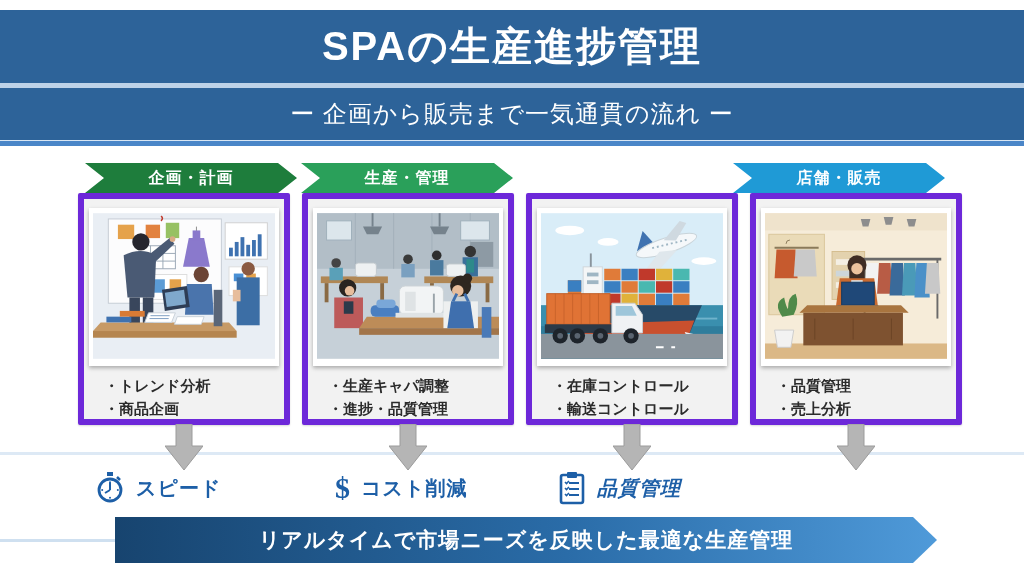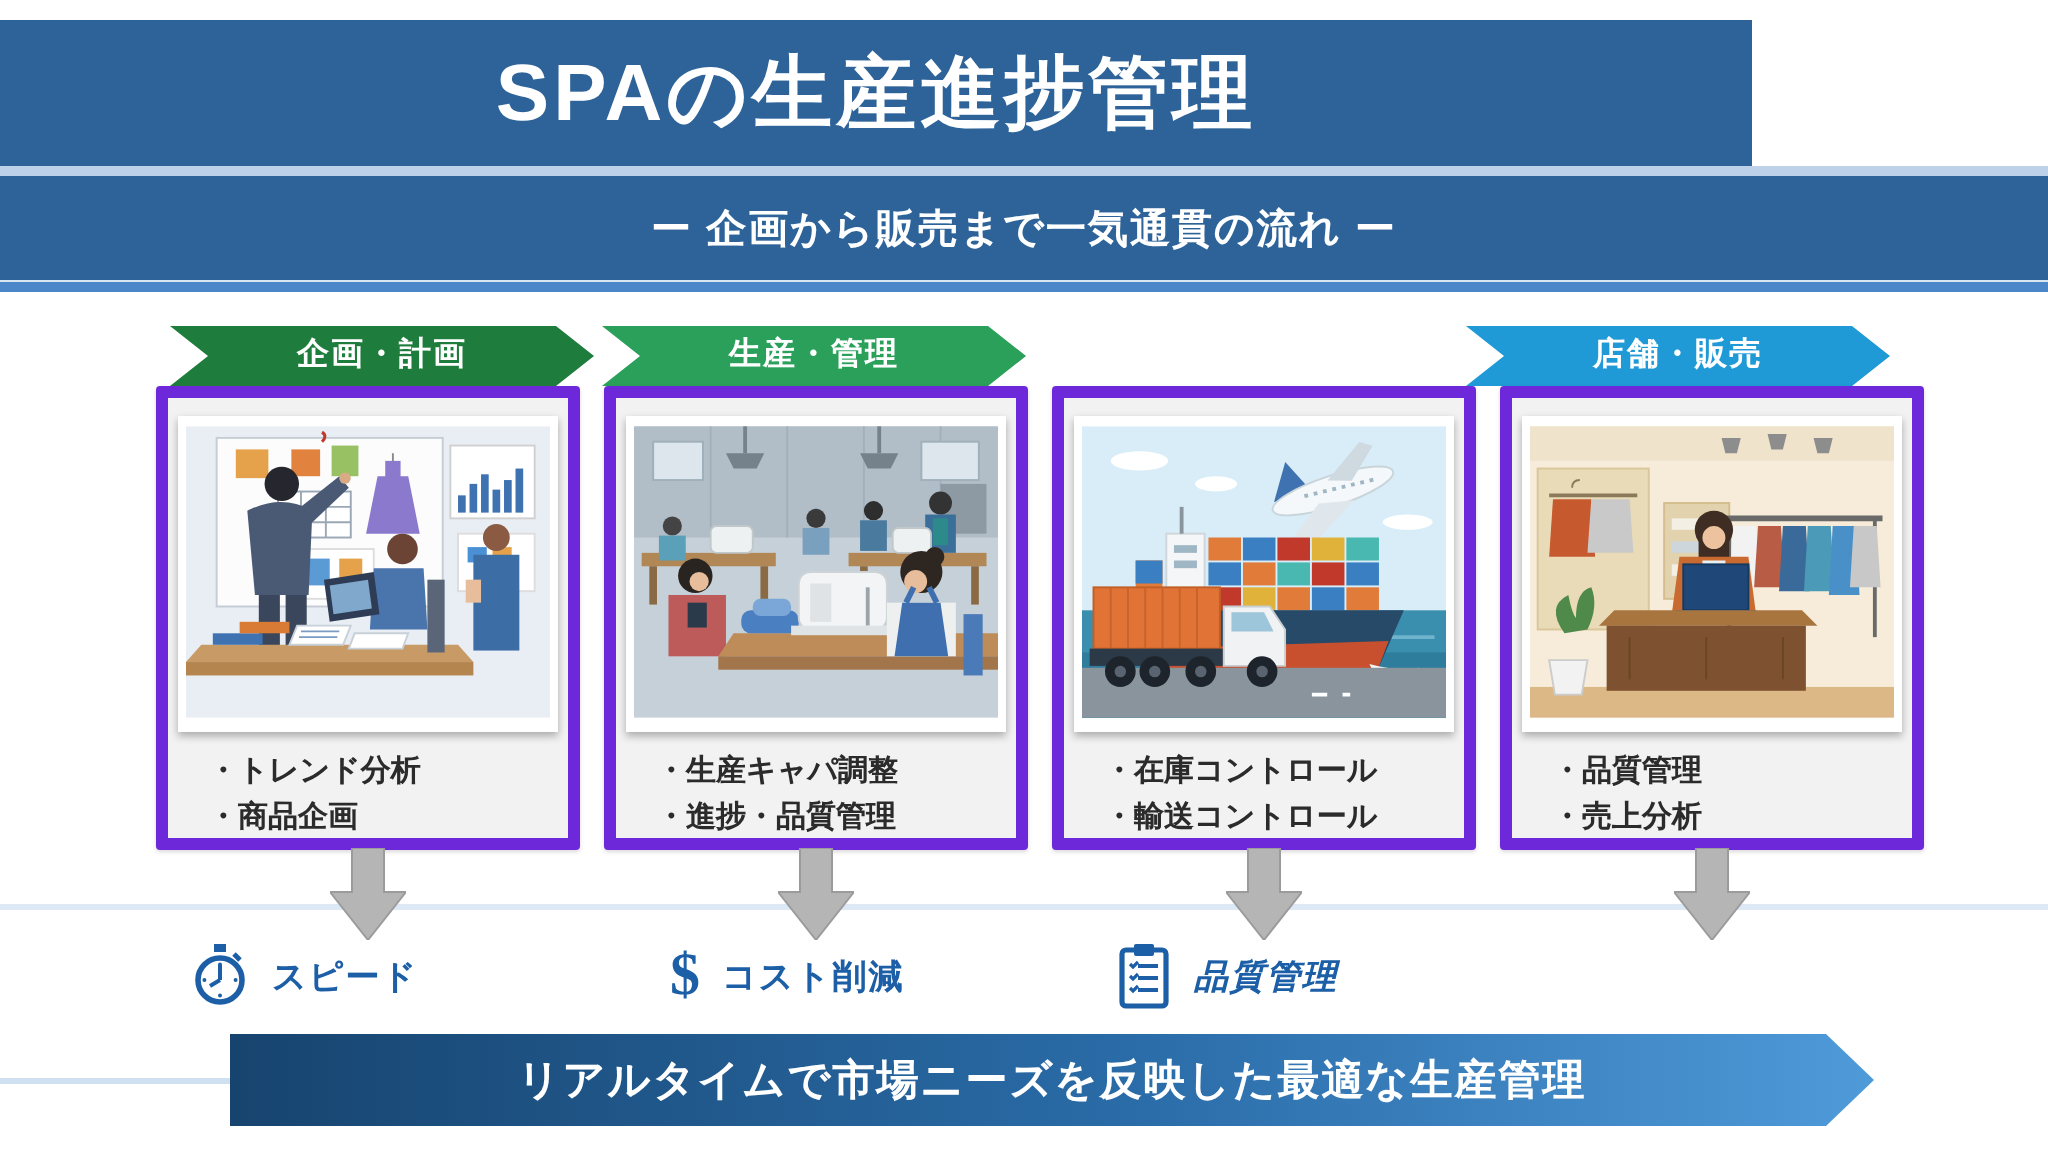--- a/index.html
+++ b/index.html
@@ -1,24 +1,24 @@
 <!DOCTYPE html>
 <html><head>
 <meta charset="utf-8">
 <style>
   * { margin:0; padding:0; box-sizing:border-box; }
   html,body { width:1024px; height:576px; background:#ffffff; font-family:"Liberation Sans","DejaVu Sans",sans-serif; overflow:hidden; }
   .stage-canvas { position:relative; width:1024px; height:576px; background:#ffffff; }
 
   
-  .header-band { position:absolute; top:10px; left:0; width:876px; height:73px; background:#2d6399; display:flex; align-items:center; justify-content:center;text-align:center; }
+  .header-band { position:absolute; top:10px; left:0; width:1024px; height:73px; background:#2d6399; display:flex; align-items:center; justify-content:center;text-align:center; }
   .page-title { color:#ffffff; font-size:40px; font-weight:bold; letter-spacing:2px; }
   .header-sep { position:absolute; top:83px; left:0; width:1024px; height:5px; background:#bdd2e8; }
   .subtitle-band { position:absolute; top:88px; left:0; width:1024px; height:52px; background:#2d6399; display:flex; align-items:center; justify-content:center; }
-  .page-subtitle { color:#ffffff; font-size:20px; font-weight:bold; letter-spacing:1px; }
+  .page-subtitle { color:#ffffff; font-size:24px; font-weight:normal; letter-spacing:1px; }
   .subtitle-strip { position:absolute; top:140px; left:0; width:1024px; height:6px; background:#4a86c8; border-top:1px solid #d8e6f4; }
 
   
   .chevron-row { position:absolute; top:163px; left:85px; width:860px; height:30px; display:flex; gap:4px; }
   .chevron { flex:1; color:#ffffff; font-size:16px; font-weight:bold; text-align:center; line-height:30px; letter-spacing:1px;
     clip-path:polygon(0 0, calc(100% - 19px) 0, 100% 50%, calc(100% - 19px) 100%, 0 100%, 19px 50%); }
   .chev-0 { background:#1e7d3c; }
   .chev-1 { background:#2aa05a; }
   .chev-2 { background:#17a392;margin-top:32px; }
   .chev-3 { background:#1f9ad6; }
@@ -30,21 +30,21 @@
   .polaroid svg { display:block; width:182px; height:148px; }
   .card-bullets { margin:9px 0 0 20px; font-size:15px; font-weight:bold; color:#2b2b2b; line-height:1.5; }
 
   
   .line-1 { position:absolute; top:452px; left:0; width:1024px; height:3px; background:#dde9f5; }
   .down-arrow { position:absolute; top:424px; width:38px; height:46px; }
   .line-2 { position:absolute; top:539px; left:0; width:116px; height:3px; background:#cfe0f0; }
 
   
   .benefit { position:absolute; top:470px; height:36px; display:flex; align-items:center; gap:11px; color:#1d5fa7; }
-  .benefit-label { font-size:17px; font-weight:bold; letter-spacing:1px; color:#1d5fa7; }
+  .benefit-label { font-size:20px; font-weight:bold; letter-spacing:1px; color:#1d5fa7; }
   .benefit-icon svg { display:block; }
   .dollar-glyph { font-size:30px; font-weight:bold; color:#1d5fa7; font-family:"Liberation Serif","DejaVu Serif",serif; }
 
   
   .banner-arrow { position:absolute; top:517px; left:115px; width:822px; height:46px;
     background:linear-gradient(90deg,#17446f 0%, #2a6ca8 55%, #4f9ad9 100%);
     clip-path:polygon(0 0, calc(100% - 24px) 0, 100% 50%, calc(100% - 24px) 100%, 0 100%);
     display:flex; align-items:center; justify-content:center; }
   .banner-text { color:#ffffff; font-size:21px; font-weight:bold; letter-spacing:1px; }
 </style>

